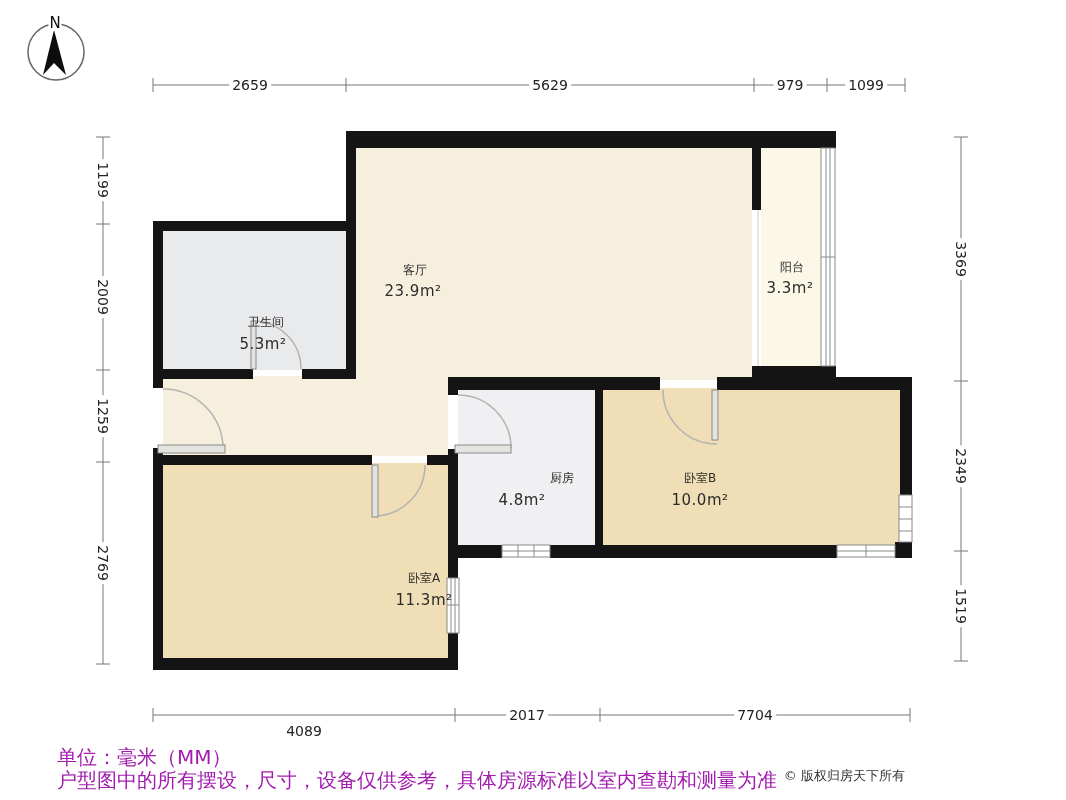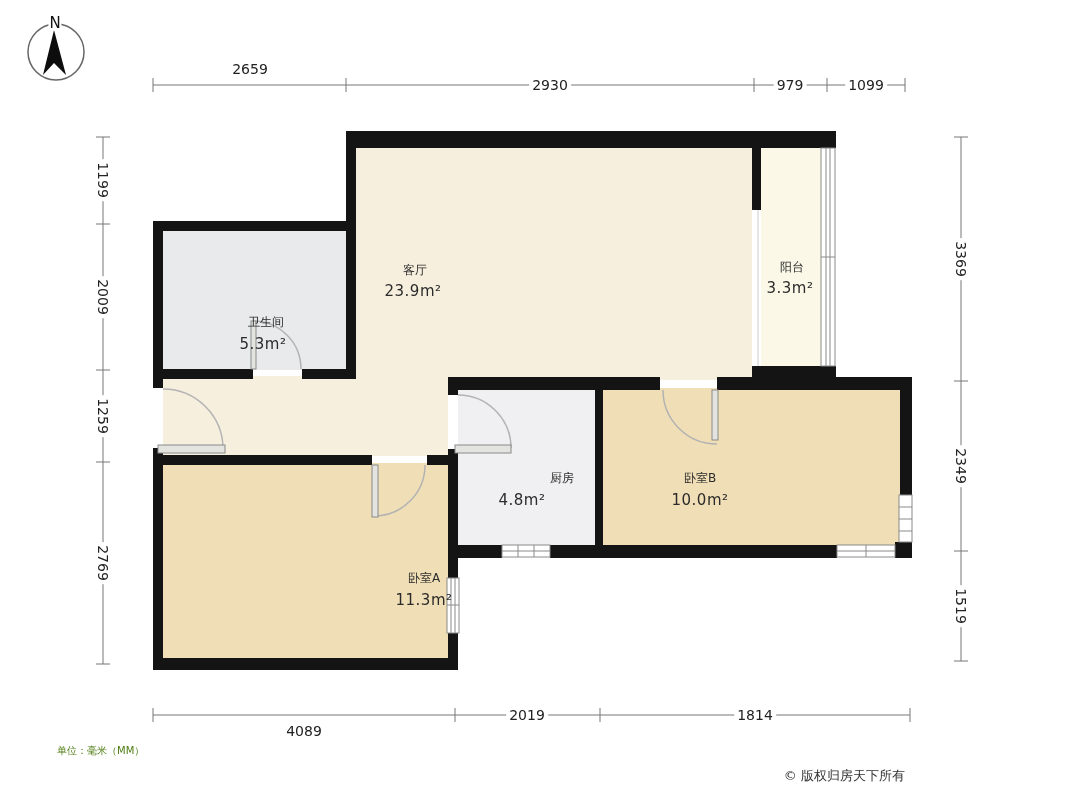--- a/index.html
+++ b/index.html
@@ -31,21 +31,21 @@
     font-size:12px;color:#2b2b2b;white-space:nowrap;line-height:1;font-weight:500;
   }
   .room-area{
     position:absolute;transform:translate(-50%,-50%);
     font-size:15px;color:#2b2b2b;white-space:nowrap;line-height:1;letter-spacing:.5px;
   }
   .compass-n{
     position:absolute;transform:translate(-50%,-50%);
     font-size:15px;color:#111;line-height:1;background:#fff;padding:0 1px;
   }
-  .footer-note{position:absolute;font-size:10px;color:#4d7c0f;white-space:nowrap;line-height:1.2;}
+  .footer-note{position:absolute;font-size:20px;color:#a21caf;white-space:nowrap;line-height:1.2;}
   .copyright{position:absolute;font-size:13px;color:#333;white-space:nowrap;line-height:1.2;}
 </style>
 </head>
 <body>
 
 <div class="canvas">
 
   <svg class="plan-svg" width="1066" height="800" viewBox="0 0 1066 800">
 
     <g>
@@ -176,52 +176,53 @@
     </g>
 
     <g>
       <circle class="compass-circle" cx="56" cy="52" r="28"></circle>
       <polygon class="needle" points="54,30 43,75 54,63 66,75"></polygon>
     </g>
   </svg>
 
   <span class="compass-n" style="left:55px;top:23px;">N</span>
 
-  <span class="dim-label" style="left:250px;top:69px;">2659</span>
-  <span class="dim-label" style="left:550px;top:85px;">2930</span>
+  <span class="dim-label" style="left:250px;top:85px;">2659</span>
+  <span class="dim-label" style="left:550px;top:85px;">5629</span>
   <span class="dim-label" style="left:790px;top:85px;">979</span>
   <span class="dim-label" style="left:866px;top:85px;">1099</span>
 
   <span class="dim-label vert" style="left:103px;top:180px;">1199</span>
   <span class="dim-label vert" style="left:103px;top:297px;">2009</span>
   <span class="dim-label vert" style="left:103px;top:416px;">1259</span>
   <span class="dim-label vert" style="left:103px;top:563px;">2769</span>
 
   <span class="dim-label vert" style="left:961px;top:259px;">3369</span>
   <span class="dim-label vert" style="left:961px;top:466px;">2349</span>
   <span class="dim-label vert" style="left:961px;top:606px;">1519</span>
 
   <span class="dim-label" style="left:304px;top:715px;margin-top:16px;">4089</span>
-  <span class="dim-label" style="left:527px;top:715px;">2019</span>
-  <span class="dim-label" style="left:755px;top:715px;">1814</span>
+  <span class="dim-label" style="left:527px;top:715px;">2017</span>
+  <span class="dim-label" style="left:755px;top:715px;">7704</span>
 
   <span class="room-name" style="left:415px;top:270px;">客厅</span>
   <span class="room-area" style="left:413px;top:291px;">23.9m²</span>
 
   <span class="room-name" style="left:792px;top:267px;text-align:right;">阳台</span>
   <span class="room-area" style="left:790px;top:288px;">3.3m²</span>
 
   <span class="room-name" style="left:266px;top:322px;">卫生间</span>
   <span class="room-area" style="left:263px;top:344px;">5.3m²</span>
 
   <span class="room-name" style="left:524px;top:478px;margin-left:38px;">厨房</span>
   <span class="room-area" style="left:522px;top:500px;text-align:right;">4.8m²</span>
 
   <span class="room-name" style="left:700px;top:478px;">卧室B</span>
   <span class="room-area" style="left:700px;top:500px;">10.0m²</span>
 
   <span class="room-name" style="left:424px;top:578px;">卧室A</span>
   <span class="room-area" style="left:424px;top:600px;">11.3m²</span>
 
   <div class="footer-note" style="left:57px;top:745px;">单位：毫米（MM）</div>
+  <div class="footer-note" style="left:57px;top:768px;">户型图中的所有摆设，尺寸，设备仅供参考，具体房源标准以室内查勘和测量为准</div>
   <div class="copyright" style="right:161px;top:768px;">© 版权归房天下所有</div>
 
 </div>
 
 </body></html>

